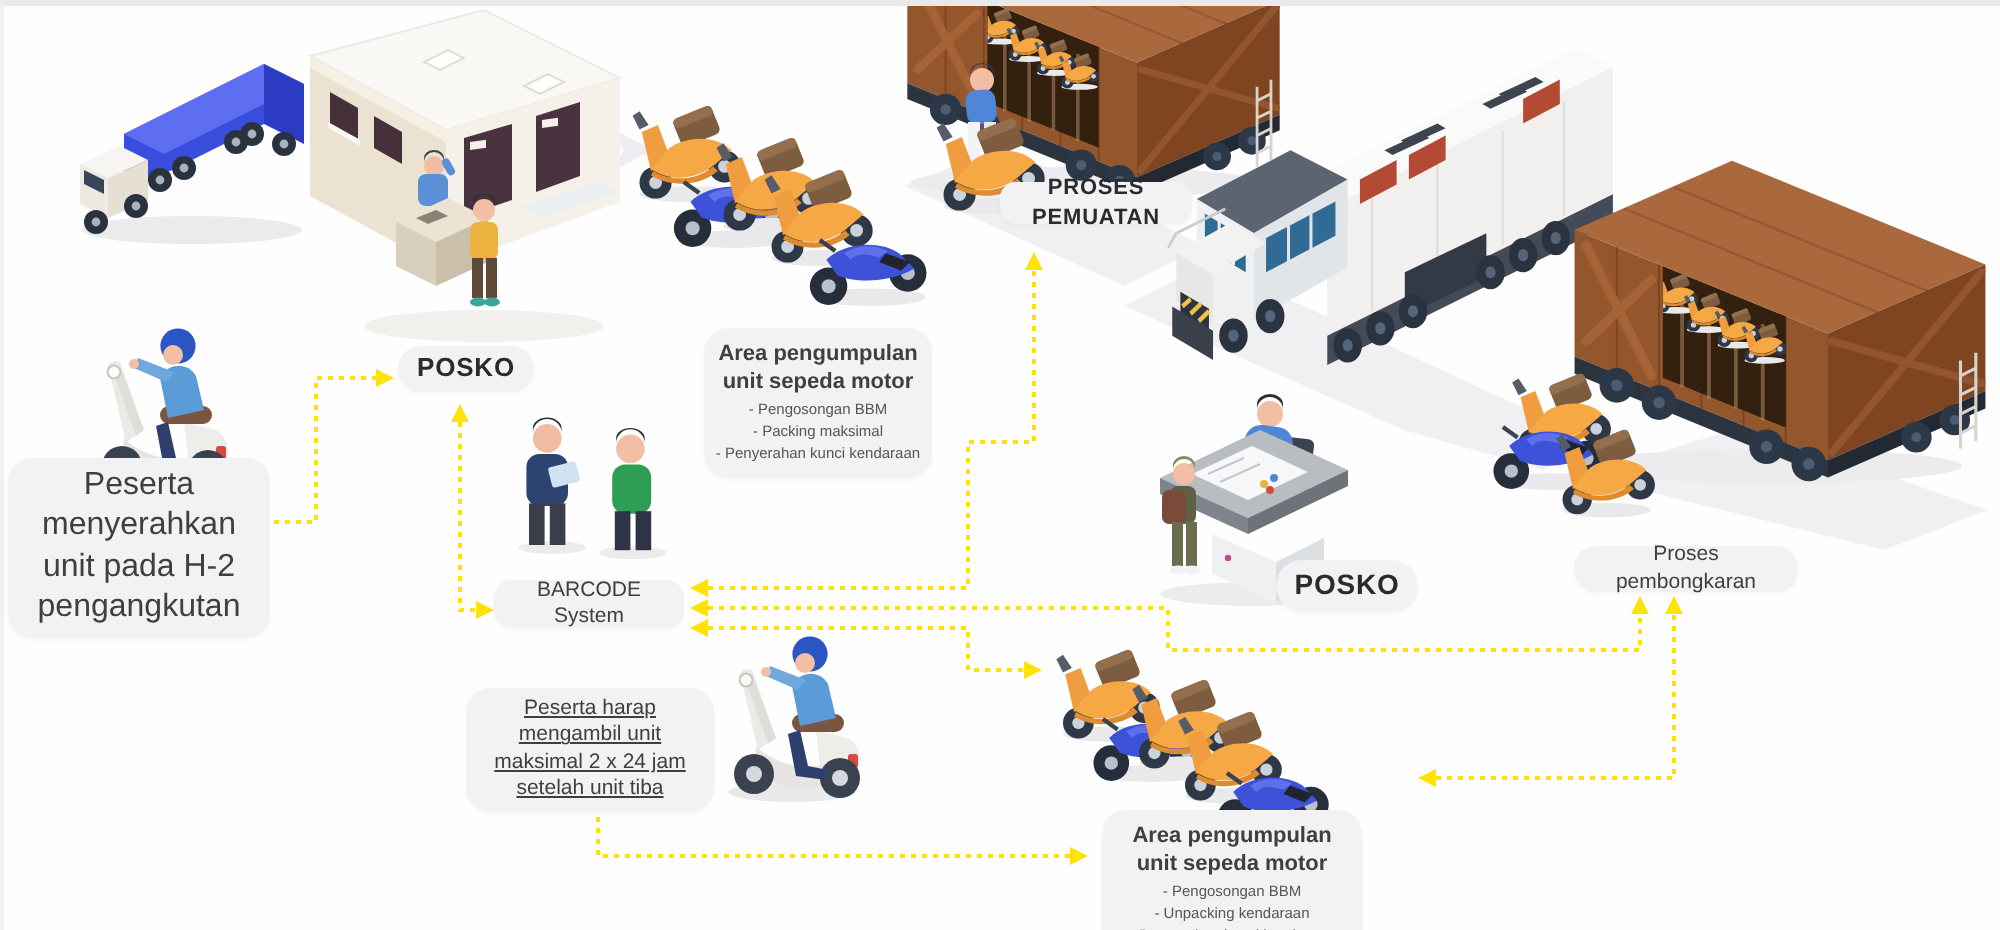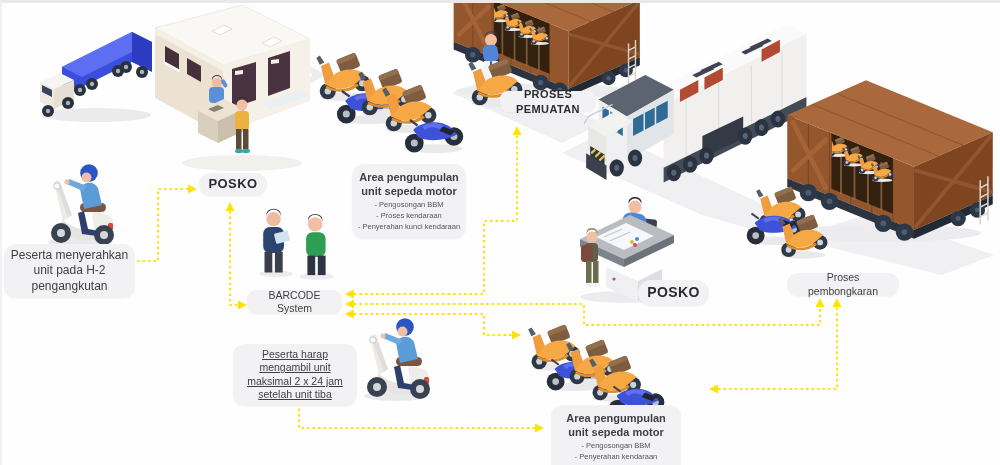--- a/index.html
+++ b/index.html
@@ -9,21 +9,21 @@
   .scene{position:absolute;left:0;top:0;}
   .pill{position:absolute;background:#f2f2f4;border-radius:12px;color:#3f3f42;
         display:flex;align-items:center;justify-content:center;text-align:center;
         line-height:1.28;box-shadow:0 1px 2px rgba(0,0,0,.04);padding:4px 6px;box-sizing:border-box;}
   .pill-bold{font-weight:bold;color:#2b2b2e;letter-spacing:.4px;}
   .areabox{flex-direction:column;padding:6px 7px;align-items:center;}
   .areabox .t{font-size:11px;font-weight:600;color:#3f3f42;}
   .areabox .b{font-size:7.5px;color:#55555a;margin-top:2px;line-height:1.45;}
   .areabox .b div{white-space:nowrap;}
 
-  #lbl-peserta-menyerahkan{left:2px;top:241px;width:131px;min-height:36px;font-size:12px;}
+  #lbl-peserta-menyerahkan{left:2px;top:226px;width:131px;min-height:36px;font-size:16px;}
   #lbl-posko-left{left:197px;top:170px;width:68px;height:23px;font-size:13px;border-radius:12px;}
   #lbl-area-top{left:350px;top:161px;width:114px;}
   #lbl-proses-pemuatan{left:498px;top:88px;width:96px;height:21px;font-size:11px;border-radius:8px;}
   #lbl-barcode{left:245px;top:287px;width:95px;height:24px;font-size:10.5px;border-radius:9px;}
   #lbl-peserta-mengambil{left:231px;top:341px;width:124px;min-height:46px;font-size:10.5px;text-decoration:underline;}
   #lbl-posko-right{left:636px;top:277px;width:71px;height:26px;font-size:14px;border-radius:13px;}
   #lbl-pembongkaran{left:785px;top:270px;width:112px;height:23px;font-size:10.5px;border-radius:11px;}
   #lbl-area-bottom{left:549px;top:402px;width:130px;}
 </style>
 </head>
@@ -351,37 +351,37 @@
 </svg>
 
 <div class="pill" id="lbl-peserta-menyerahkan">Peserta menyerahkan unit pada H-2 pengangkutan</div>
 
 <div class="pill pill-bold" id="lbl-posko-left">POSKO</div>
 
 <div class="pill areabox" id="lbl-area-top">
   <div class="t">Area pengumpulan unit sepeda motor</div>
   <div class="b">
     <div>- Pengosongan BBM</div>
-    <div>- Proses kendaraan</div>
+    <div>- Packing maksimal</div>
     <div>- Penyerahan kunci kendaraan</div>
   </div>
 </div>
 
 <div class="pill pill-bold" id="lbl-proses-pemuatan">PROSES PEMUATAN</div>
 
 <div class="pill" id="lbl-barcode">BARCODE System</div>
 
 <div class="pill" id="lbl-peserta-mengambil">Peserta harap mengambil unit maksimal 2 x 24 jam setelah unit tiba</div>
 
 <div class="pill pill-bold" id="lbl-posko-right">POSKO</div>
 
 <div class="pill" id="lbl-pembongkaran">Proses pembongkaran</div>
 
 <div class="pill areabox" id="lbl-area-bottom">
   <div class="t">Area pengumpulan unit sepeda motor</div>
   <div class="b">
     <div>- Pengosongan BBM</div>
-    <div>- Penyerahan kendaraan</div>
+    <div>- Unpacking kendaraan</div>
     <div>- Penyerahan kunci kendaraan</div>
   </div>
 </div>
 
 </div>
 
 </body></html>

